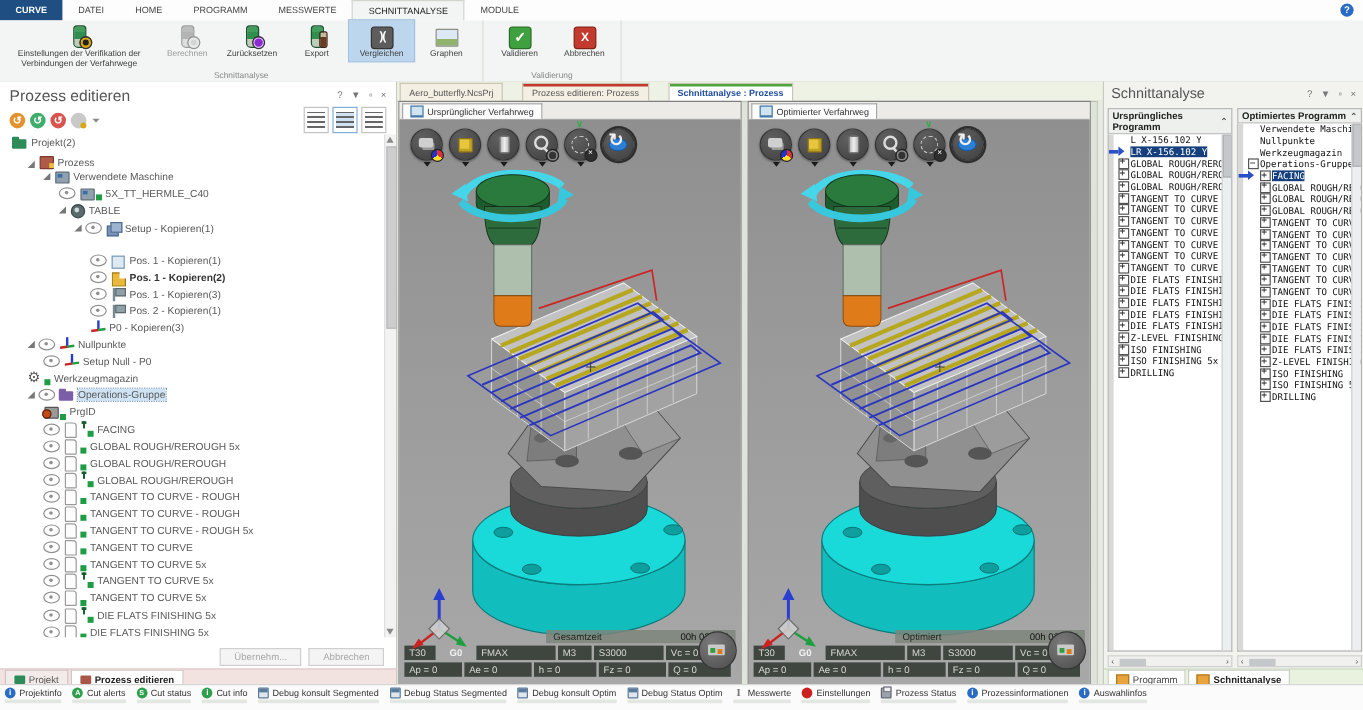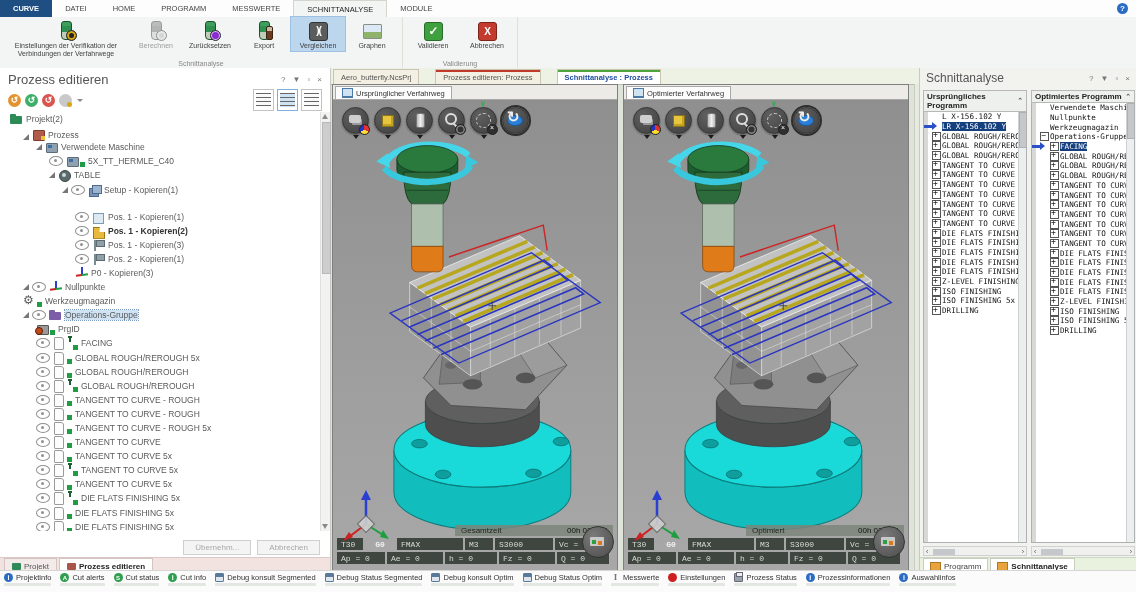--- a/index.html
+++ b/index.html
@@ -128,21 +128,21 @@
   .vb-orbit::before{content:"";position:absolute;left:5px;top:8px;width:14px;height:9px;background:#2b7fd6;border-radius:50%;box-shadow:0 0 0 1px #1a5a9e;}
   .vb-orbit::after{content:"↻";position:absolute;left:4px;top:0px;color:#eee;font-size:15px;font-weight:bold;}
   .vbadge{position:absolute;right:-2px;bottom:-2px;width:9px;height:9px;border-radius:50%;border:1px solid #222;z-index:2;}
   .vbadge-rgb{background:conic-gradient(#d33 0 33%,#fd3 0 66%,#23c 0);}
   .vbadge-grid{background:#333;box-shadow:inset 0 0 0 1.5px #888;}
   .vbadge-x{background:#2f2f2f;} .vbadge-x::before{content:"×";color:#fff;font-size:7px;position:absolute;left:2px;top:-1px;}
   .hud{position:absolute;left:4px;right:4px;bottom:8px;font-size:8px;color:#d6dcd4;}
   .timebar{display:flex;justify-content:space-between;background:rgba(125,133,122,.85);margin-left:118px;padding:1px 6px;color:#1d241c;margin-bottom:2px;}
   .timebar .tval{color:#10140f;}
   .hudrow{display:flex;gap:2px;margin-top:2px;}
-  .hcell{background:rgba(52,60,52,.9);padding:1.5px 4px;white-space:nowrap;overflow:hidden;flex:none;box-sizing:border-box;font-family:Liberation Mono, monospace;}
+  .hcell{background:rgba(52,60,52,.9);padding:1.5px 4px;white-space:nowrap;overflow:hidden;flex:none;box-sizing:border-box;}
   .hcell.axiscell{background:transparent;position:relative;text-align:center;color:#f2f2f2;font-weight:bold;}
   .hcell.axiscell::before{content:"";position:absolute;left:5px;top:-3px;width:16px;height:16px;background:#8a8a8a;border:1px solid #bbb;transform:rotate(45deg) scale(.9,.6);z-index:-1;}
   .triad{position:absolute;left:6px;bottom:26px;z-index:3;}
   .vpmach{position:absolute;right:3px;bottom:14px;width:30px;height:30px;border-radius:50%;background:radial-gradient(circle at 35% 30%,#7a7a7a,#4c4c4c);border:1px solid #333;z-index:5;}
   .vpmach::before{content:"";position:absolute;left:7px;top:10px;width:14px;height:9px;background:#c9c9c9;border-radius:1px;}
   .vpmach::after{content:"";position:absolute;left:9px;top:13px;width:4px;height:4px;background:#2f9e3f;box-shadow:6px 1px 0 #e07818;}
   
   .rightpanel{position:absolute;right:0;top:68px;width:216px;bottom:19px;background:#f2f2ef;border-left:1px solid #c6cac2;}
   .rp-header{height:20px;display:flex;align-items:center;padding:0 6px;font-size:12px;color:#555;}
   .cols{position:absolute;left:3px;right:1px;top:22px;bottom:30px;display:flex;gap:4px;}
@@ -470,20 +470,27 @@
         </div>
 
         <div class="trow" style="padding-left: 19px;">
           <span class="expander"></span>
           <span class="eye"></span>
           <span class="ti ti-axis"></span>
 
           <span class="lbl">Nullpunkte</span>
         </div>
 
+        <div class="trow" style="padding-left: 32px;">
+
+          <span class="eye"></span>
+          <span class="ti ti-axis"></span>
+
+          <span class="lbl">Setup Null - P0</span>
+        </div>
 
         <div class="trow" style="padding-left: 19px;">
 
           <span class="ti ti-gear"></span>
 
           <span class="gsq"></span>
           <span class="lbl">Werkzeugmagazin</span>
         </div>
 
         <div class="trow sel" style="padding-left: 19px;">

